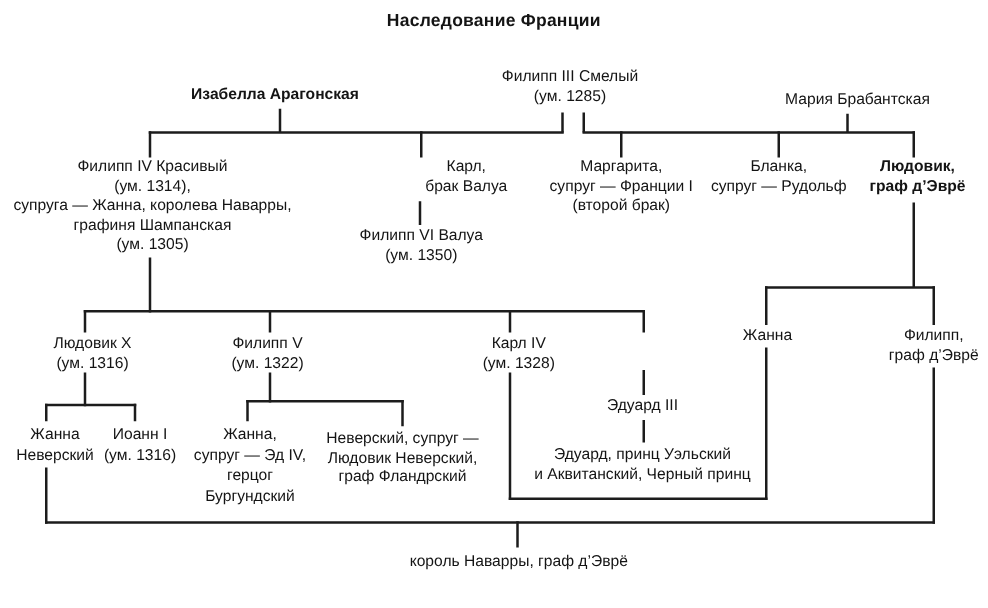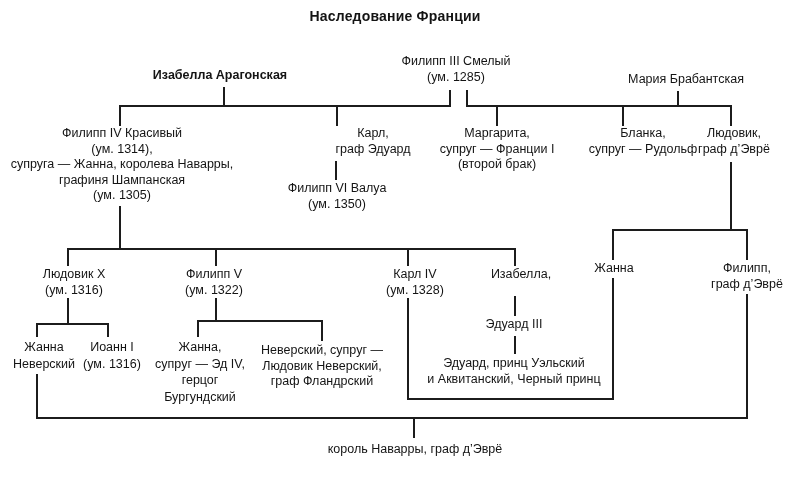--- a/index.html
+++ b/index.html
@@ -94,53 +94,52 @@
       </div>
       <div class="node" style="left: 122px; top: 126px;">
         <div>Филипп IV Красивый</div>
         <div>(ум. 1314),</div>
         <div>супруга — Жанна, королева Наварры,</div>
         <div>графиня Шампанская</div>
         <div>(ум. 1305)</div>
       </div>
       <div class="node" style="left: 337px; top: 126px; margin-left: 36px;">
         <div>Карл,</div>
-        <div>граф Эдуард</div>
+        <div>брак Валуа</div>
       </div>
       <div class="node" style="left: 497px; top: 126px;">
         <div>Маргарита,</div>
         <div>супруг — Франции I</div>
         <div>(второй брак)</div>
       </div>
-      <div class="node" style="left: 623px; top: 126px; margin-left: 20px;">
+      <div class="node" style="left: 623px; top: 126px;">
         <div>Бланка,</div>
         <div>супруг — Рудольф</div>
       </div>
-      <div class="node" style="left: 734px; top: 126px;">
+      <div class="node" style="left: 734px; top: 126px; font-weight: bold;">
         <div>Людовик,</div>
         <div>граф д’Эврё</div>
       </div>
       <div class="node" style="left: 337px; top: 181px;">
         <div>Филипп VI Валуа</div>
         <div>(ум. 1350)</div>
       </div>
       <div class="node" style="left: 74px; top: 267px;">
         <div>Людовик X</div>
         <div>(ум. 1316)</div>
       </div>
       <div class="node" style="left: 214px; top: 267px;">
         <div>Филипп V</div>
         <div>(ум. 1322)</div>
       </div>
       <div class="node" style="left: 415px; top: 267px;">
         <div>Карл IV</div>
         <div>(ум. 1328)</div>
       </div>
       <div class="node" style="left: 521px; top: 267px;">
-        <div>Изабелла,</div>
       </div>
       <div class="node" style="left: 614px; top: 261px;">
         <div>Жанна</div>
       </div>
       <div class="node" style="left: 747px; top: 261px;">
         <div>Филипп,</div>
         <div>граф д’Эврё</div>
       </div>
       <div class="node" style="left: 44px; top: 339px; line-height: 16.5px;">
         <div>Жанна</div>

